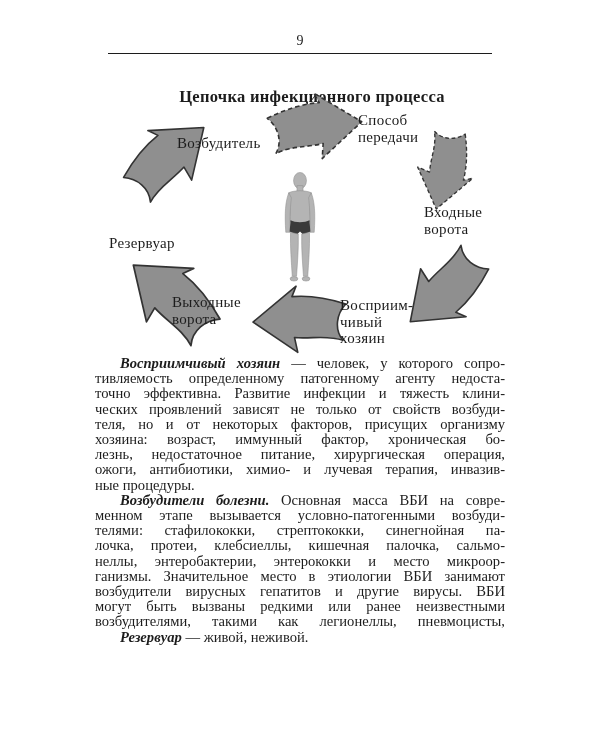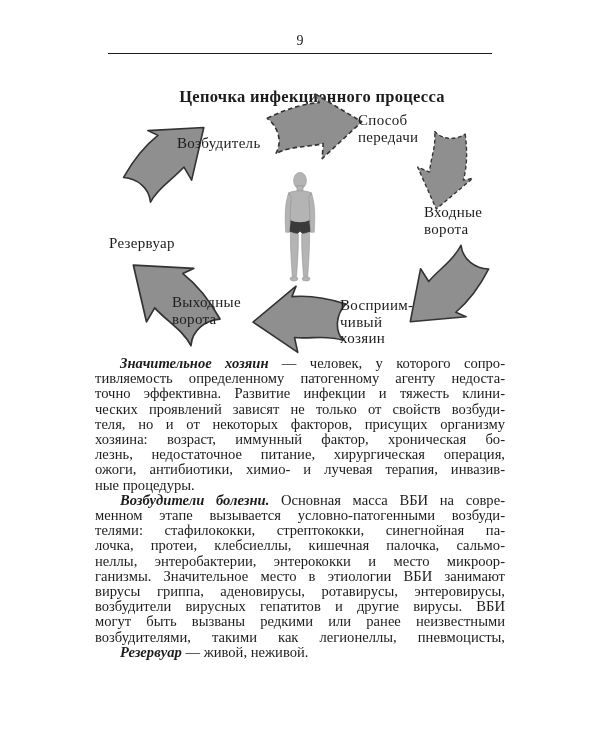--- a/index.html
+++ b/index.html
@@ -89,38 +89,37 @@
     </div>
     <div class="lbl" style="left:340px;top:202px;width:88px;">
       <div>Восприим-</div>
       <div>чивый</div>
       <div>хозяин</div>
     </div>
   </div>
 
   <div class="text">
       <div>
-        <div class="line first"><span class="lead">Значительное хозяин</span> — человек, у которого сопро-</div>
+        <div class="line first"><span class="lead">Восприимчивый хозяин</span> — человек, у которого сопро-</div>
         <div class="line">тивляемость определенному патогенному агенту недоста-</div>
         <div class="line">точно эффективна. Развитие инфекции и тяжесть клини-</div>
         <div class="line">ческих проявлений зависят не только от свойств возбуди-</div>
         <div class="line">теля, но и от некоторых факторов, присущих организму</div>
         <div class="line">хозяина: возраст, иммунный фактор, хроническая бо-</div>
         <div class="line">лезнь, недостаточное питание, хирургическая операция,</div>
         <div class="line">ожоги, антибиотики, химио- и лучевая терапия, инвазив-</div>
         <div class="line last">ные процедуры.</div>
       </div>
       <div>
         <div class="line first"><span class="lead">Возбудители болезни.</span> Основная масса ВБИ на совре-</div>
         <div class="line">менном этапе вызывается условно-патогенными возбуди-</div>
         <div class="line">телями: стафилококки, стрептококки, синегнойная па-</div>
         <div class="line">лочка, протеи, клебсиеллы, кишечная палочка, сальмо-</div>
         <div class="line">неллы, энтеробактерии, энтерококки и место микроор-</div>
         <div class="line">ганизмы. Значительное место в этиологии ВБИ занимают</div>
-        <div class="line">вирусы гриппа, аденовирусы, ротавирусы, энтеровирусы,</div>
         <div class="line">возбудители вирусных гепатитов и другие вирусы. ВБИ</div>
         <div class="line">могут быть вызваны редкими или ранее неизвестными</div>
         <div class="line">возбудителями, такими как легионеллы, пневмоцисты,</div>
       </div>
       <div>
         <div class="line first last"><span class="lead">Резервуар</span> — живой, неживой.</div>
       </div>
     </div>
 
 </div>

